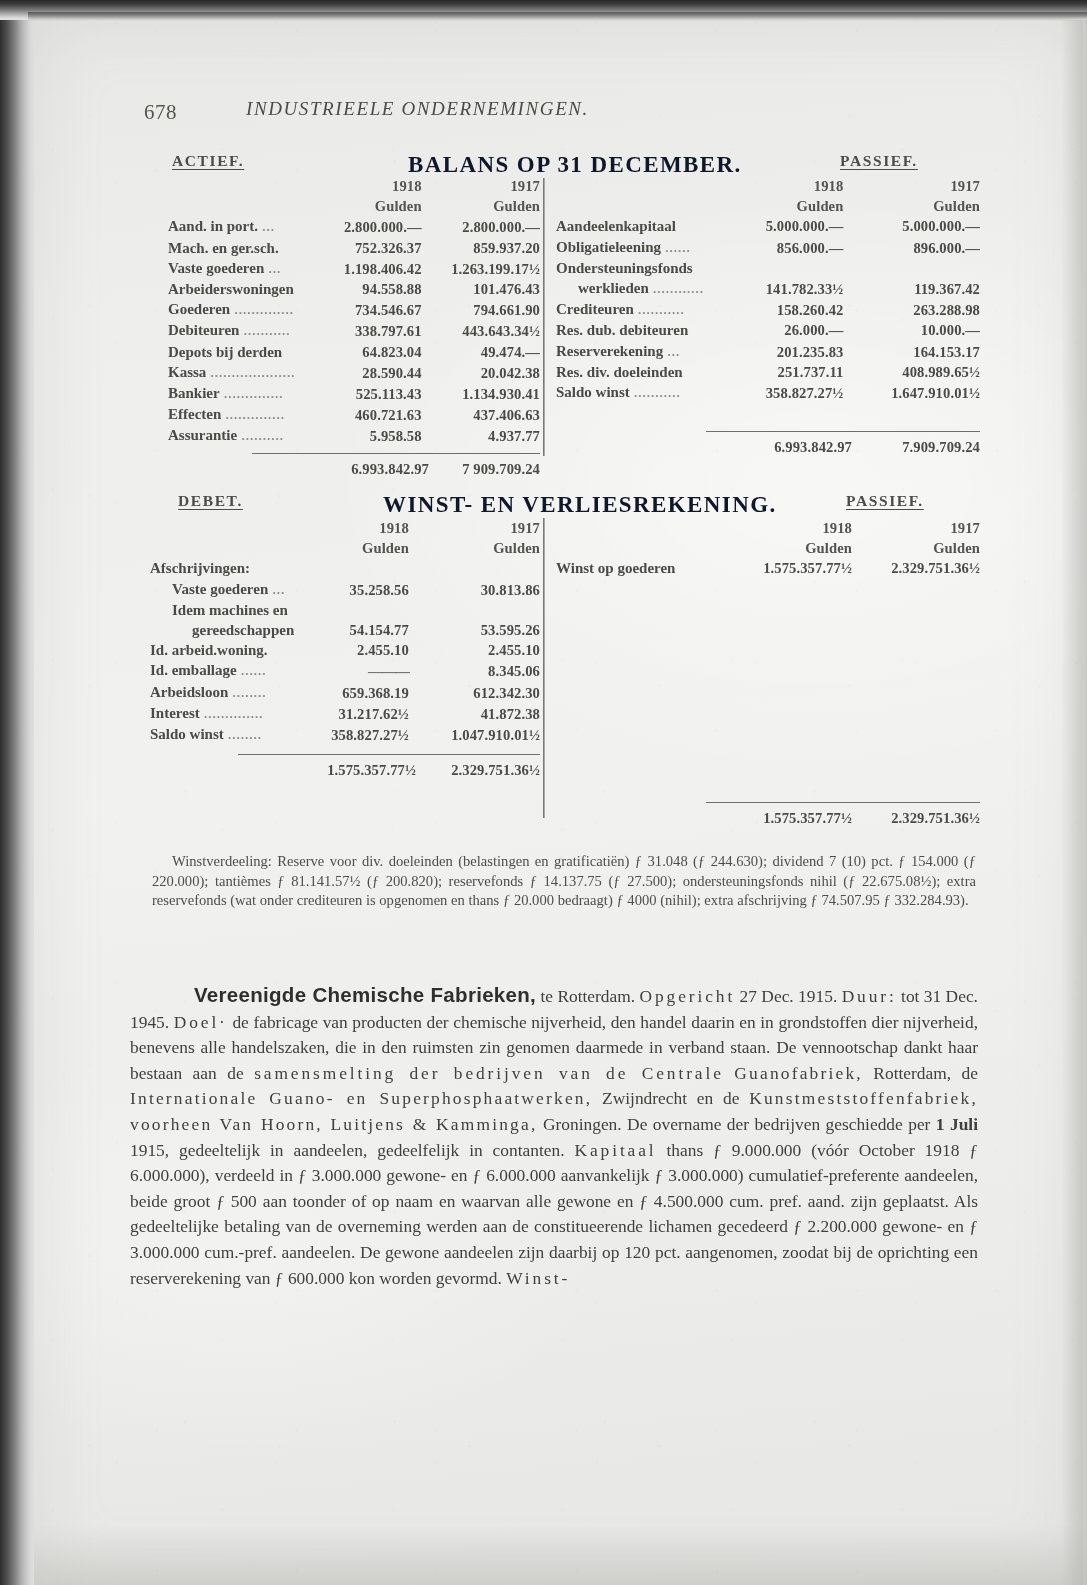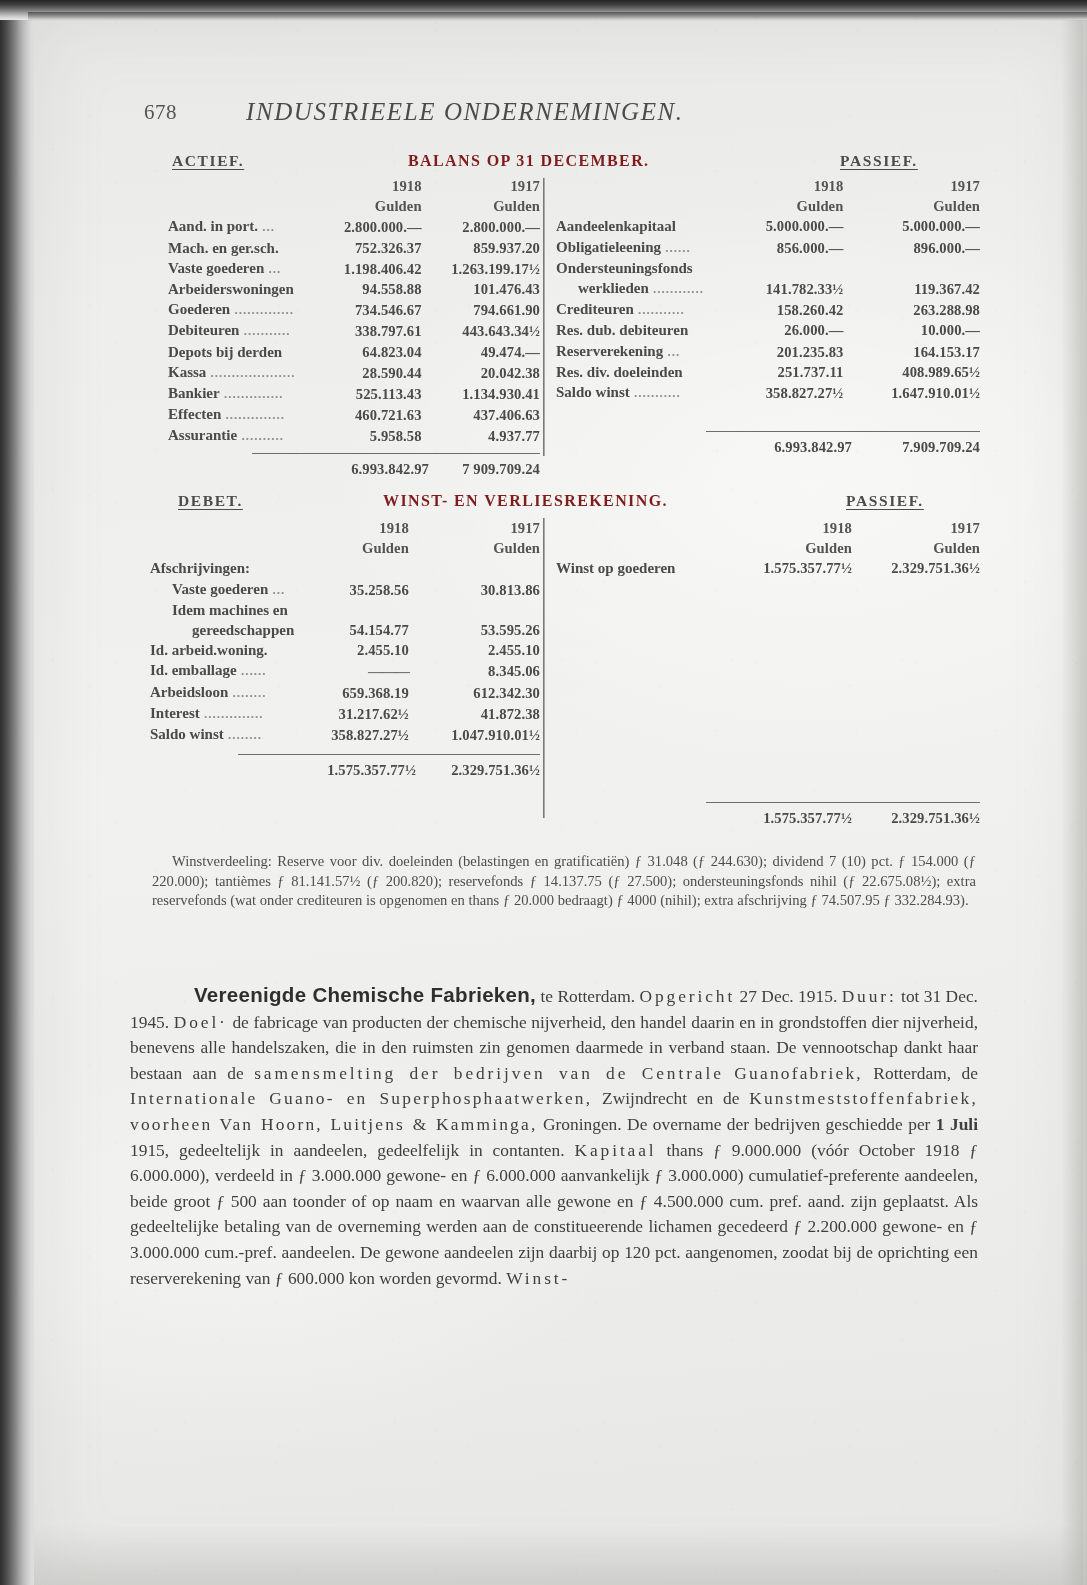--- a/index.html
+++ b/index.html
@@ -66,29 +66,29 @@
     color: #3c3c3a;
   }
 
   
   #folio {
     position:absolute; left:144px; top:100px;
     font-size: 21px; letter-spacing:0.5px; color:#55554f;
   }
   #running-head {
     position:absolute; left:246px; top:98px;
-    font-size: 25px; font-style: italic; letter-spacing: 1.6px;
+    font-size: 19px; font-style: italic; letter-spacing: 1.6px;
     color: #4b4b47;
   }
 
   
   .sect { position:absolute;font-weight:bold; }
 
   .side-label { font-size:15.5px; letter-spacing:1.6px; color:#4c4c48; }
-  .sect-title { font-size:16px; letter-spacing:1.4px; color:#7f1d1d; }
+  .sect-title { font-size:23px; letter-spacing:1.4px; color:#0f172a; }
 
   .yrhead { font-size:15px; color:#53534f; text-align:center; }
 
   table.acct { border-collapse: collapse; font-size:15px; color:#4a4a46; }
   table.acct td { padding:0; vertical-align: bottom; line-height: 20.2px; white-space: nowrap; }
   td.lbl { padding-right:4px; }
   td.num { text-align:right; padding-left:10px; font-size:14.6px; letter-spacing:0.1px; }
   .dots { color:#8d8d88; letter-spacing:1px; font-size:13px; }
   .rule {
     border-top: 1px solid #6e6e6a; height:0; margin-top:6px; margin-bottom:5px;

